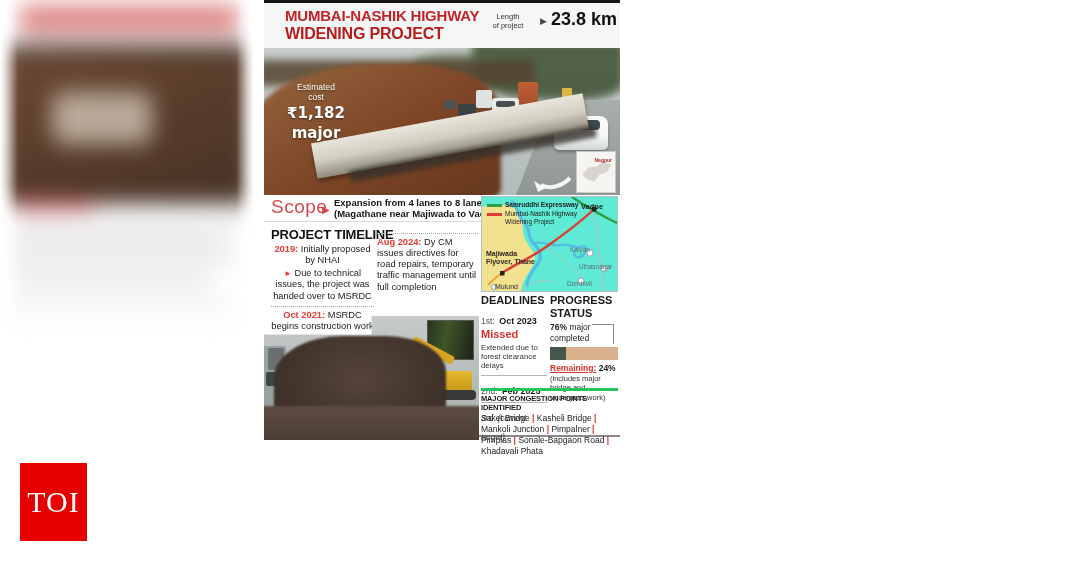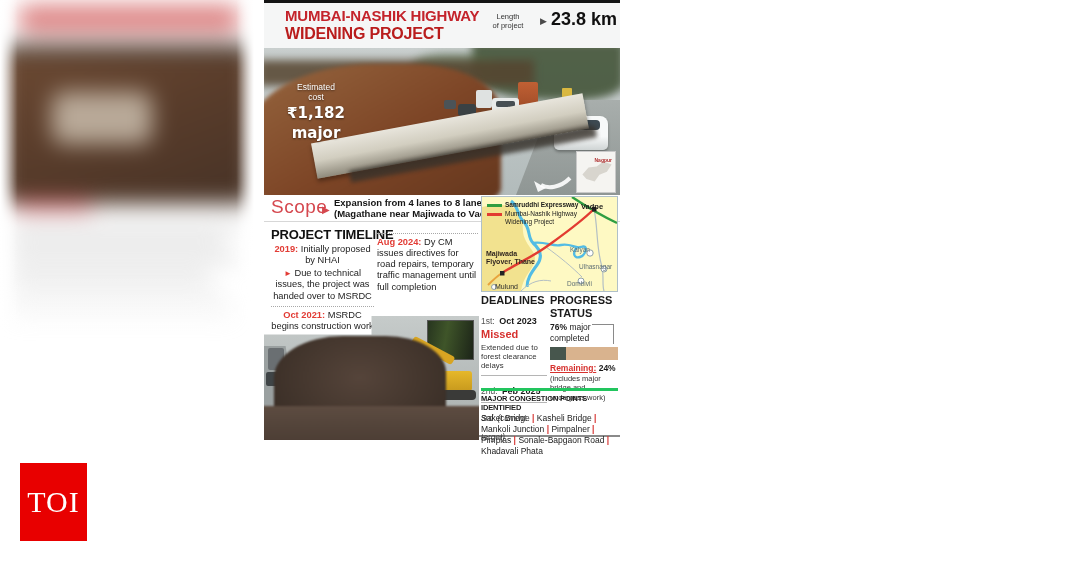--- a/index.html
+++ b/index.html
@@ -79,21 +79,21 @@
   .tl-heading { position:absolute; left:7px; top:224px; font-size:13px; font-weight:bold; color:#111; letter-spacing:-.2px; }
   .tl-col { position:absolute; font-size:9.3px; color:#222; }
   .tl-col1 { left:7px; top:241px; width:103px;text-align:center; }
   .tl-col2 { left:113px; top:226px; width:101px; }
   .tl-date { color:#e23c35; font-weight:bold; }
   .tl-bullet { color:#e23c35; font-size:8px; }
   .tl-div { border-top:1px dotted #a8a8a8; margin:4px 0 3px; }
   .tl-p { margin-bottom:2px; }
 
   
-  .map { position:absolute; left:217px; top:193px; width:137px; height:96px; border:1px solid #b0c0c8; background:#fef9c3; overflow:hidden; }
+  .map { position:absolute; left:217px; top:193px; width:137px; height:96px; border:1px solid #b0c0c8; background:#5eead4; overflow:hidden; }
   .map svg { position:absolute; left:0; top:0; }
   .leg { position:absolute; display:flex; align-items:flex-start; gap:3px; }
   .leg-1 { left:5px; top:4px; }
   .leg-2 { left:5px; top:13px; width:96px; }
   .leg-swatch { width:15px; height:3px; margin-top:3px; flex:none; }
   .leg-label { font-size:6.5px; color:#1a1a1a; }
   .leg-1 .leg-label { font-weight:bold; }
   .map-label { position:absolute; font-size:6.5px; color:#5f6f75; }
   .ml-vadpe { left:99px; top:5px; font-weight:bold; font-size:7.5px; color:#1a1a1a; }
   .ml-majiwada { left:4px; top:53px; width:58px; font-weight:bold; font-size:7px; color:#2a1f1c; line-height:1.15; }

